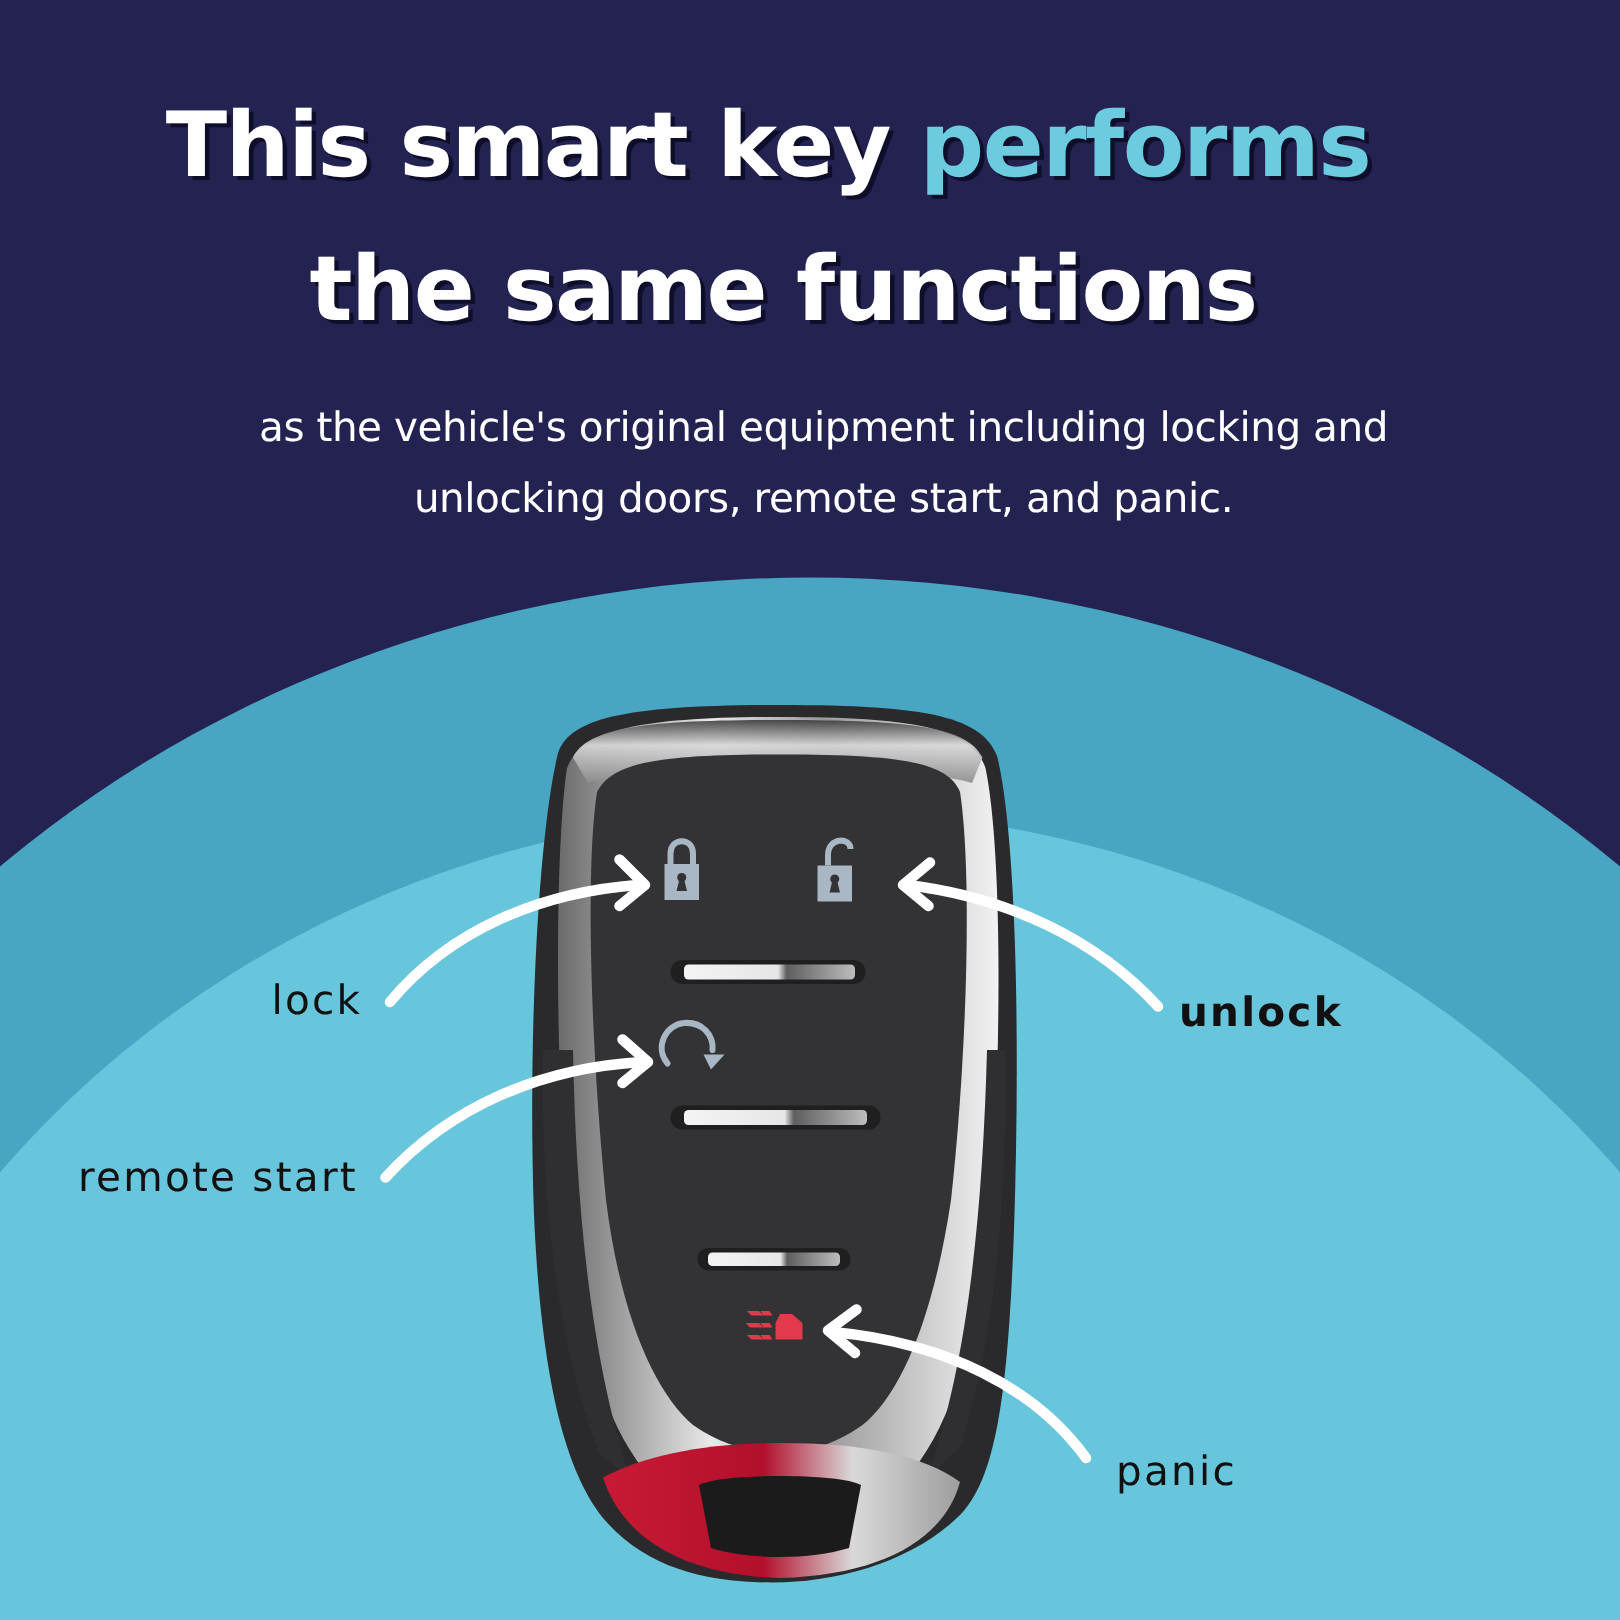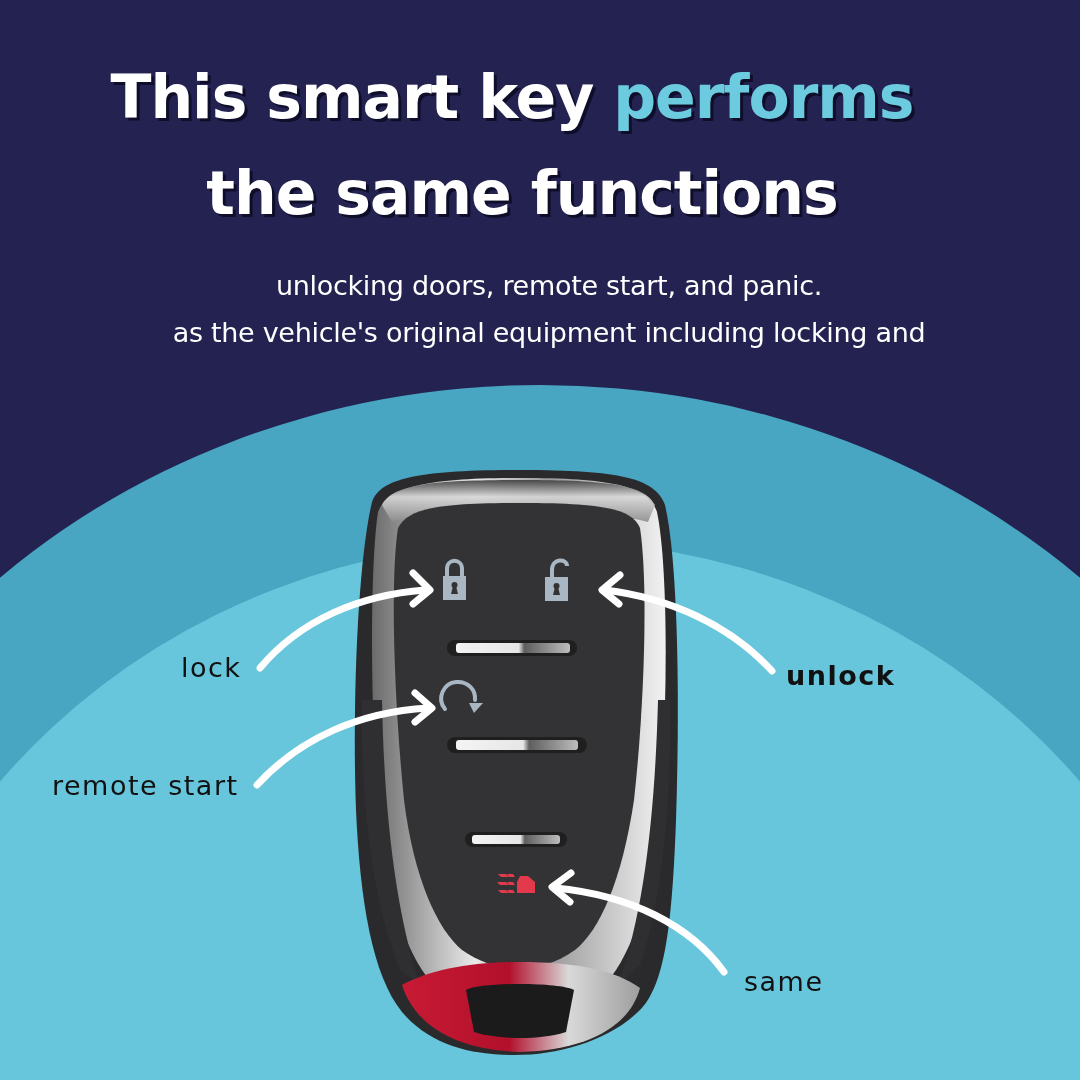--- a/index.html
+++ b/index.html
@@ -24,22 +24,22 @@
     <ellipse cx="540" cy="1120" rx="800" ry="735" fill="#48a6c3"></ellipse>
     <ellipse cx="540" cy="1180" rx="690" ry="640" fill="#68c6dc"></ellipse>
   </svg>
 
   <div class="headline l1">
     <span>This smart key </span><span class="accent">performs</span>
   </div>
   <div class="headline l2">the same functions</div>
 
   <div class="subtext">
+    <div>as the vehicle's original equipment including locking and</div>
     <div>unlocking doors, remote start, and panic.</div>
-    <div>as the vehicle's original equipment including locking and</div>
   </div>
 
   <svg class="fob-svg" width="1080" height="1080" viewBox="0 0 1080 1080">
     <defs>
       <linearGradient id="chromeL" x1="0" y1="0" x2="1" y2="0">
         <stop offset="0" stop-color="#6b6b6b"></stop>
         <stop offset="0.35" stop-color="#e9e9e9"></stop>
         <stop offset="0.6" stop-color="#9a9a9a"></stop>
         <stop offset="1" stop-color="#f2f2f2"></stop>
       </linearGradient>
@@ -149,15 +149,15 @@
       <g>
         <path d="M724 972 C 690 925, 630 895, 555 888"></path>
         <path d="M571 873 L 552 887 L 570 902"></path>
       </g>
     </g>
   </svg>
 
   <div class="label" style="left:181px; top:654px;text-align:right;">lock</div>
   <div class="label" style="left:786px; top:662px;font-weight:bold;">unlock</div>
   <div class="label" style="left:52px; top:772px;text-align:center;">remote start</div>
-  <div class="label" style="left:744px; top:968px;">same</div>
+  <div class="label" style="left:744px; top:968px;">panic</div>
 
 </div>
 
 </body></html>

